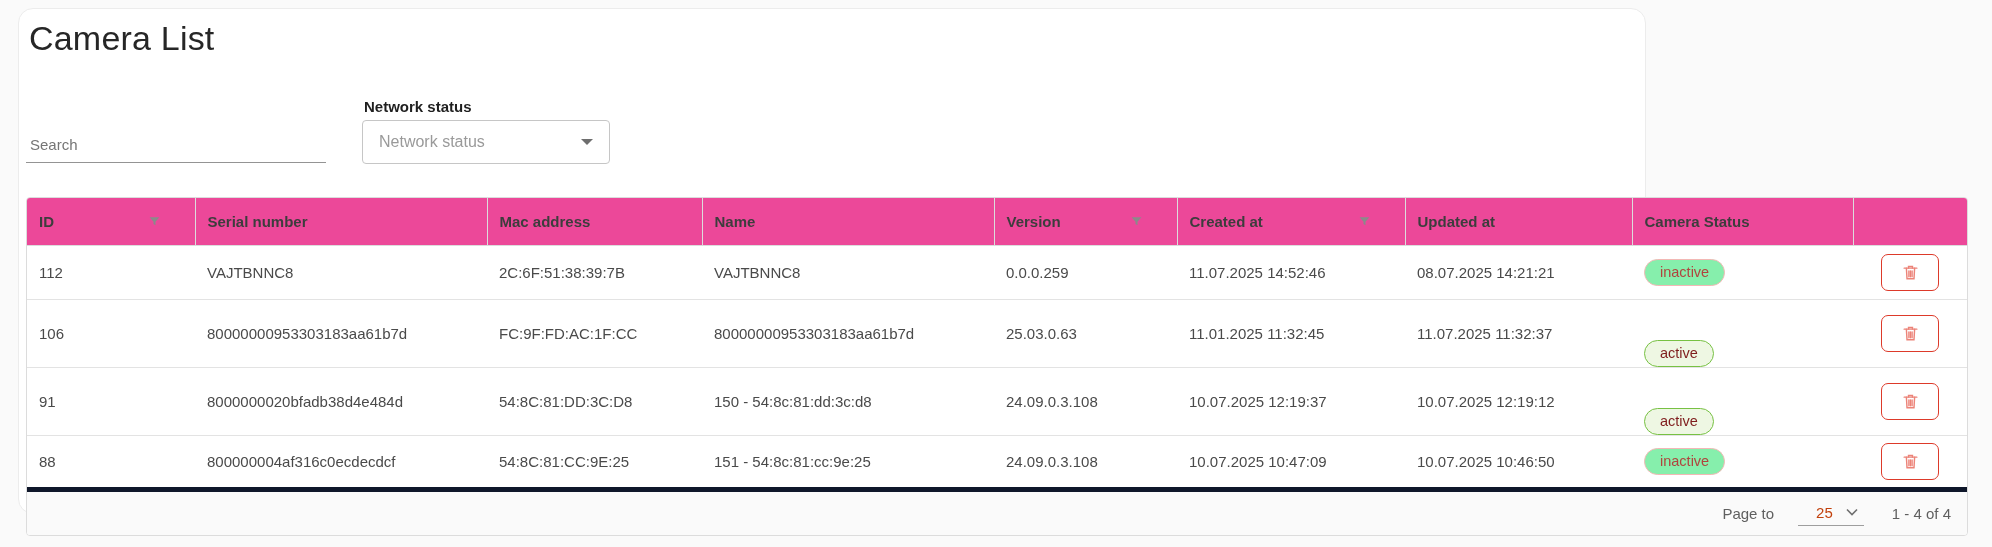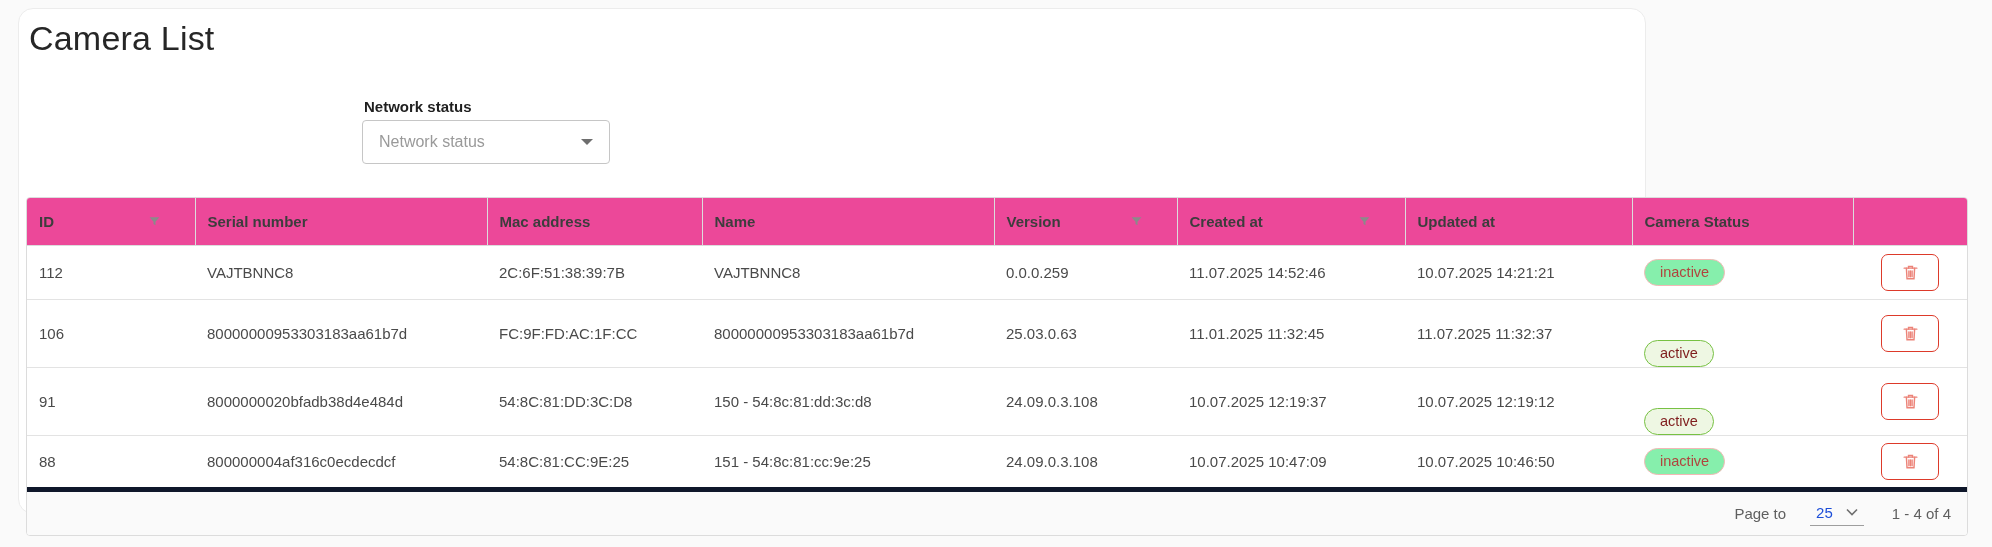--- a/index.html
+++ b/index.html
@@ -110,31 +110,34 @@
     display: flex; align-items: center; justify-content: flex-end;
     font-size: 15px; color: #5f5f5f;
   }
   .page-size {
     display: flex; align-items: center; gap: 13px;
     border-bottom: 1px solid #9e9e9e;
     padding: 3px 6px 4px 6px;
     margin: 0 28px 0 24px;
     cursor: pointer;
   }
-  .page-size-value { color: #1d4ed8; font-size: 15px; }
+  .page-size-value { color: #c2410c; font-size: 15px; margin-left: 12px; }
   .range-label { color: #5f5f5f; text-align: right; }
 </style>
 </head>
 <body>
 
 <div class="card">
 
   <div class="page-title">Camera List</div>
 
 
+  <div class="search-field">
+    <input type="text" placeholder="Search" style="">
+  </div>
 
   <div class="ns-label">Network status</div>
 
   <div class="ns-select">
     <span class="ns-placeholder">Network status</span>
     <span class="caret-down"></span>
   </div>
 
   <div class="table-wrap">
     <table>
@@ -204,21 +207,21 @@
         </tr>
       </thead>
       <tbody>
         <tr>
           <td>112</td>
           <td>VAJTBNNC8</td>
           <td>2C:6F:51:38:39:7B</td>
           <td>VAJTBNNC8</td>
           <td>0.0.0.259</td>
           <td>11.07.2025 14:52:46</td>
-          <td>10.07.2025 14:21:21</td>
+          <td>08.07.2025 14:21:21</td>
           <td>
             <span class="pill inactive">inactive</span>
           </td>
           <td class="c-actions">
             <button class="del-btn">
               <svg width="19" height="21" viewBox="0 0 24 24" fill="none" stroke="#ec8378" stroke-width="1.8" stroke-linecap="round">
                 <path d="M4 6.5h16"></path>
                   <path d="M9.5 6.5V4.5h5v2"></path>
                 <path d="M6.8 6.5L7.6 20h8.8l.8-13.5"></path>
                 <path d="M10 10v7.5"></path>

